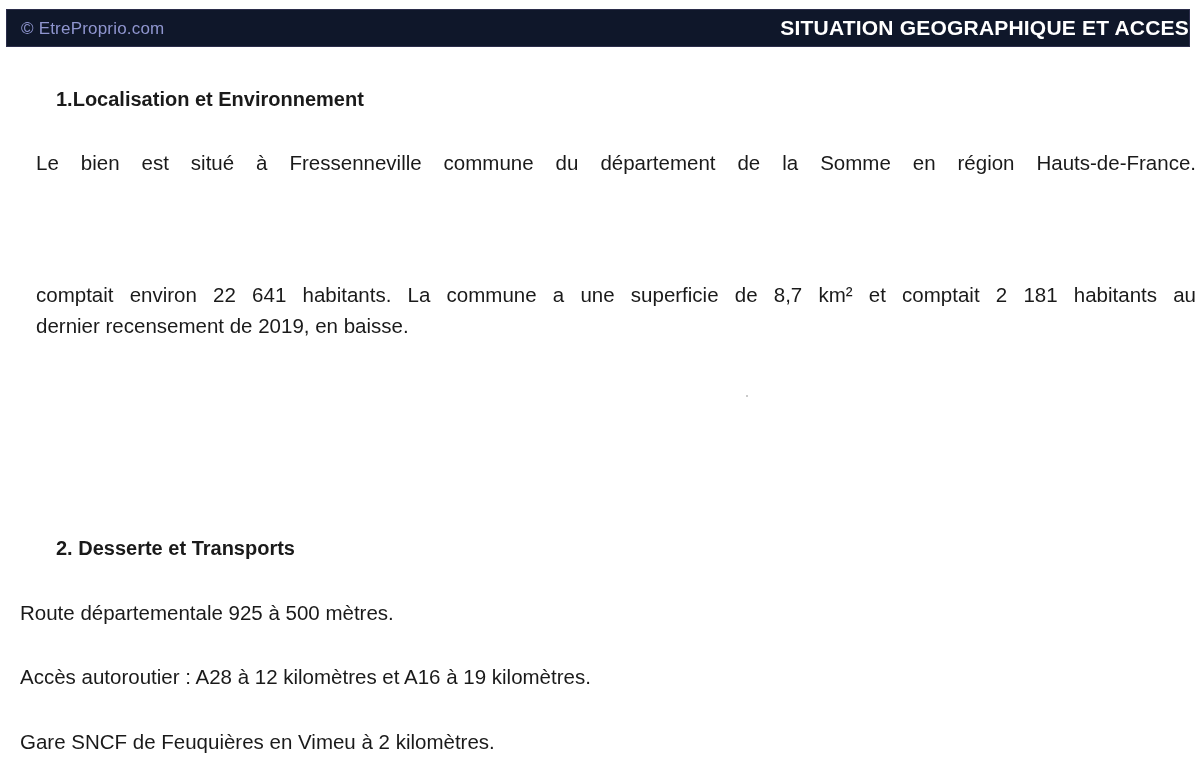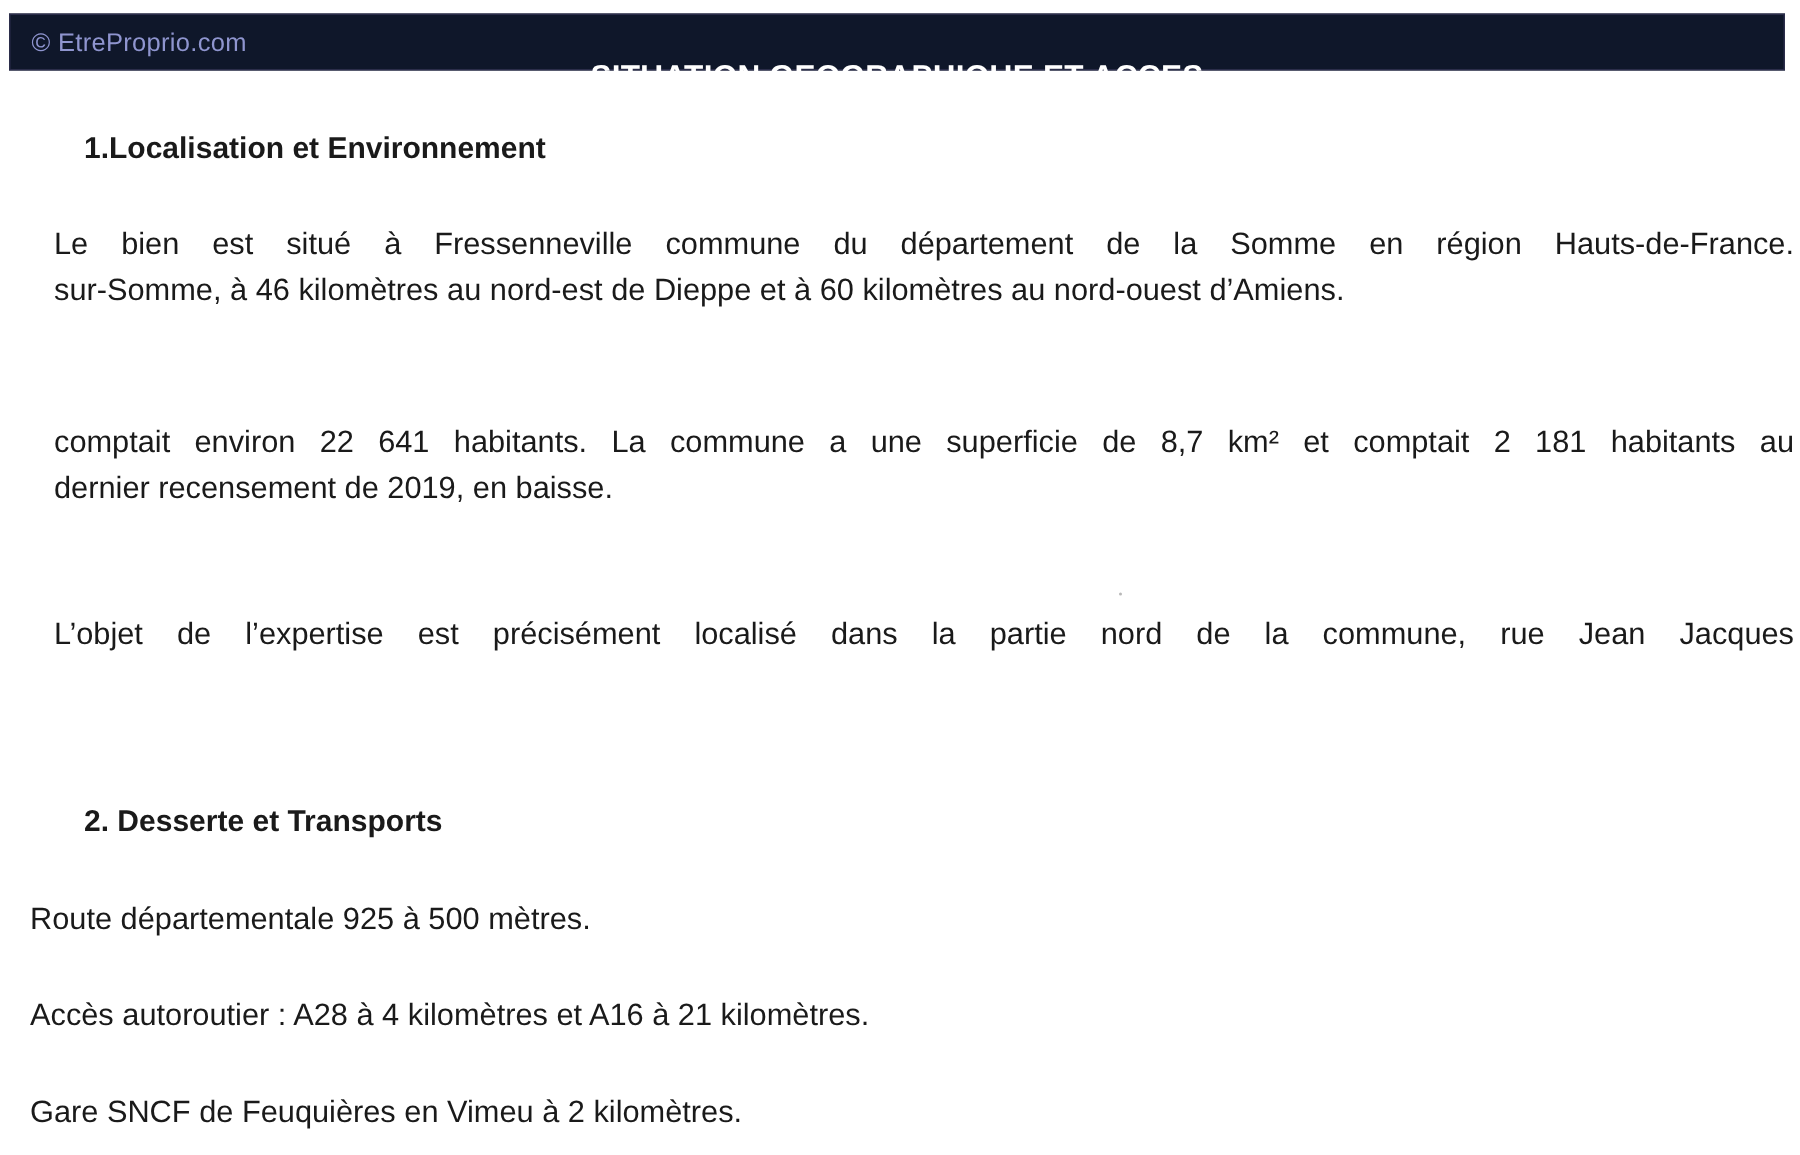--- a/index.html
+++ b/index.html
@@ -31,26 +31,25 @@
       top: 9px;
       font-size: 17px;
       color: #8f95cf;
       letter-spacing: 0.2px;
     }
     .header-title {
       position: absolute;
       left: 0;
       right: 0;
       top: 6px;
-      text-align: center;
+      text-align: right;
       font-size: 21px;
       font-weight: bold;
       color: #ffffff;
       letter-spacing: 0.2px;
-      margin-top: 24px;
     }
     .section-heading {
       position: absolute;
       left: 56px;
       font-size: 20px;
       font-weight: bold;
       color: #1a1a1a;
     }
     .para {
       position: absolute;
@@ -92,31 +91,29 @@
 
 <div class="header-bar">
   <span class="watermark">© EtreProprio.com</span>
   <div class="header-title">SITUATION GEOGRAPHIQUE ET ACCES</div>
 </div>
 
 <div class="section-heading" style="top:88px;">1.Localisation et Environnement</div>
 
 <div class="para" style="top:147px;">
   <span class="line">Le bien est situé à Fressenneville commune du département de la Somme en région Hauts-de-France.</span>
-  <span class="line last">sur-Somme, à 46 kilomètres au nord-est de Dieppe et à 60 kilomètres au nord-ouest d’Amiens.</span>
 </div>
 
 <div class="para" style="top:279px;">
   <span class="line">comptait environ 22 641 habitants. La commune a une superficie de 8,7 km² et comptait 2 181 habitants au</span>
   <span class="line last">dernier recensement de 2019, en baisse.</span>
 </div>
 
 <div class="stray-dot"></div>
 
 <div class="para" style="top:407px;">
-  <span class="line">L’objet de l’expertise est précisément localisé dans la partie nord de la commune, rue Jean Jacques</span>
 </div>
 
 <div class="section-heading" style="top:537px;">2. Desserte et Transports</div>
 
 <div class="simple-line" style="top:601px;">Route départementale 925 à 500 mètres.</div>
-<div class="simple-line" style="top:665px;">Accès autoroutier : A28 à 4 kilomètres et A16 à 21 kilomètres.</div>
+<div class="simple-line" style="top:665px;">Accès autoroutier : A28 à 12 kilomètres et A16 à 19 kilomètres.</div>
 <div class="simple-line" style="top:730px;">Gare SNCF de Feuquières en Vimeu à 2 kilomètres.</div>
 
 </body></html>

